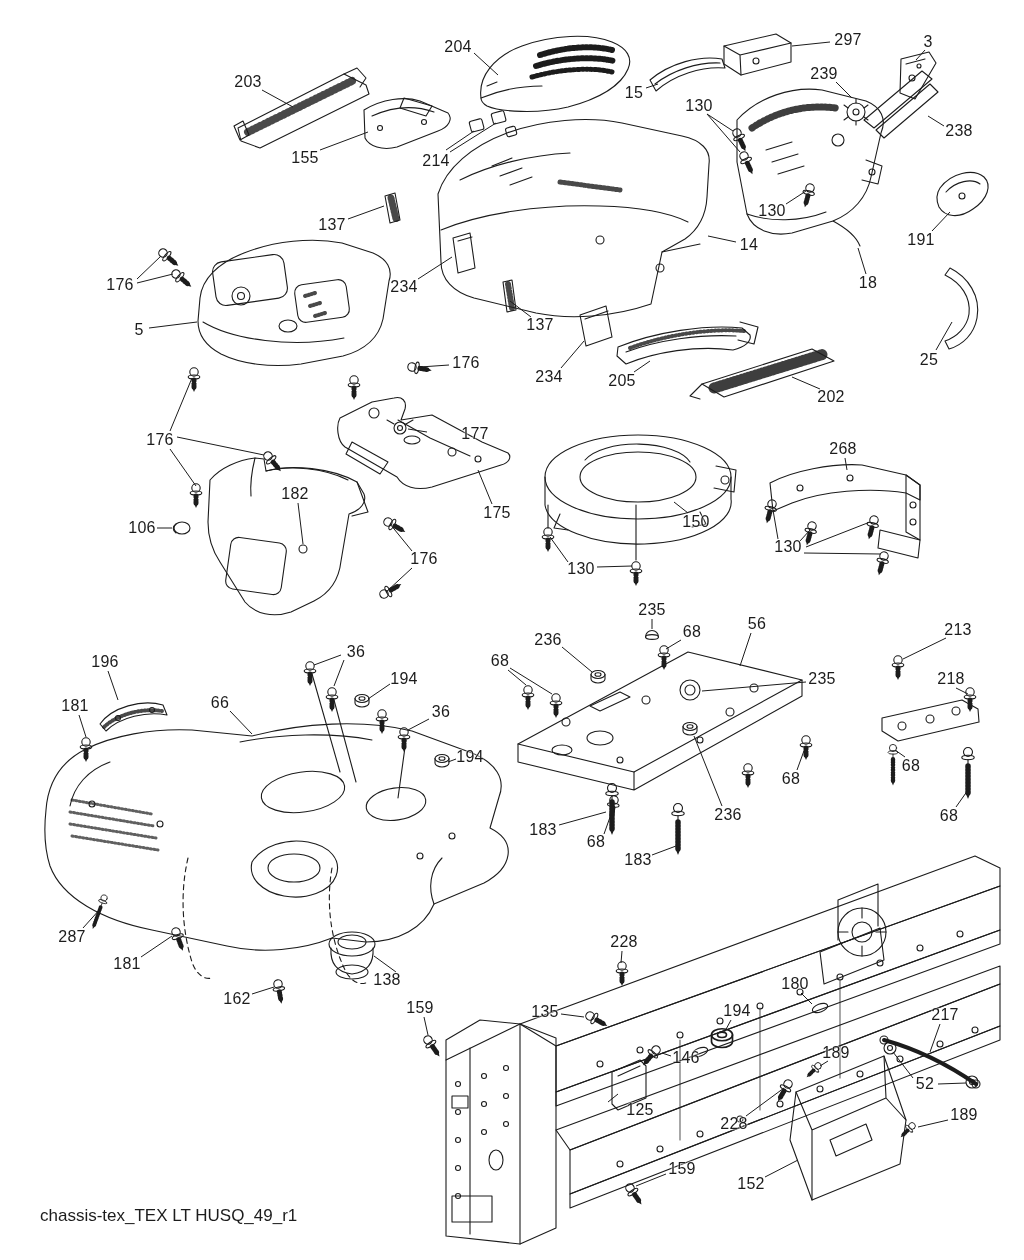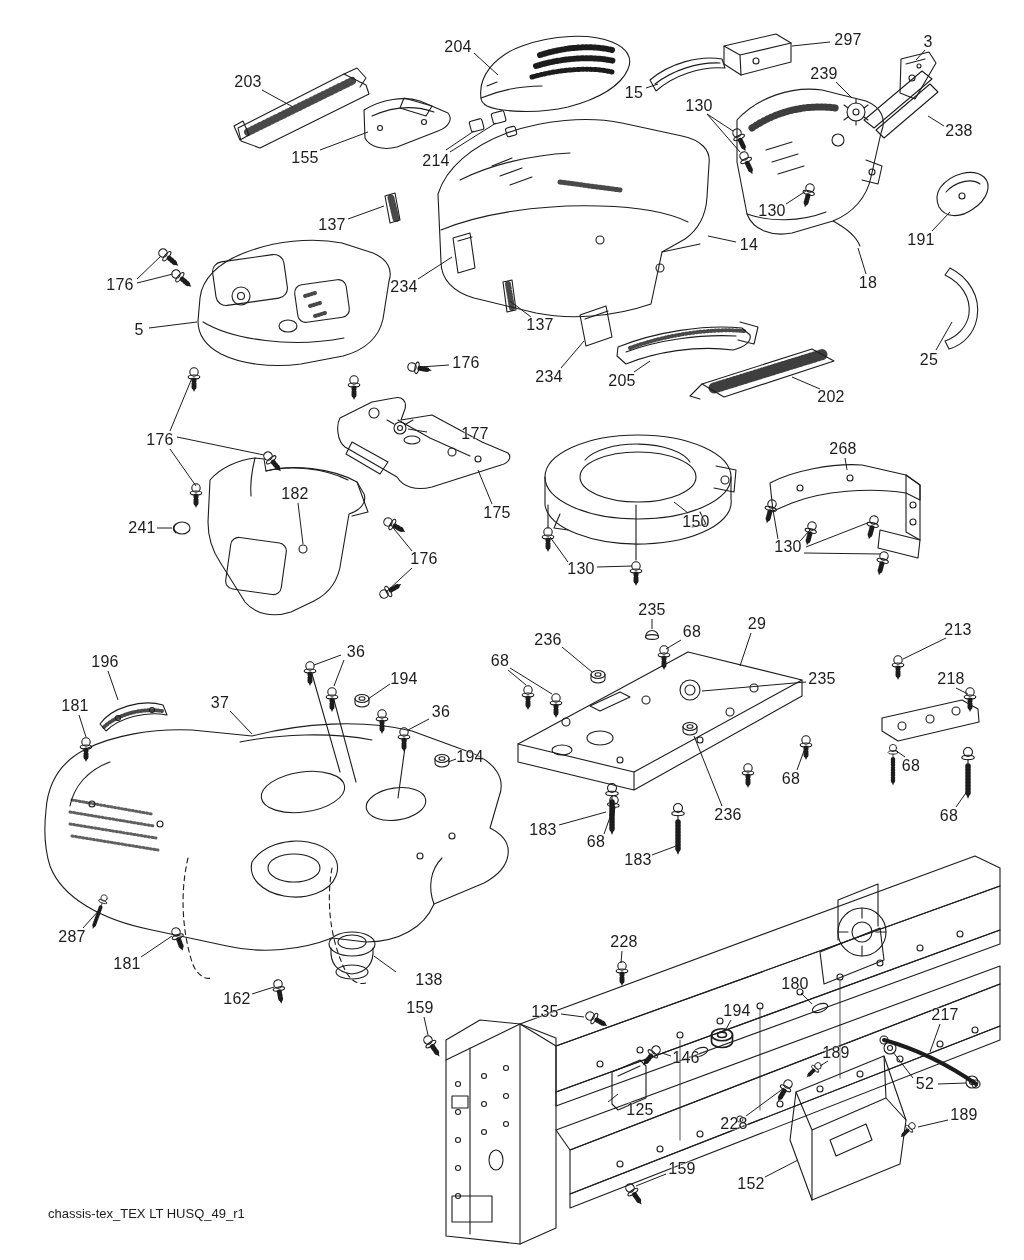--- a/index.html
+++ b/index.html
@@ -5,21 +5,21 @@
   html,body{margin:0;padding:0;background:#fff;}
   .stage{position:relative;width:1024px;height:1260px;background:var(--paper,#fff);
          font-family:"Liberation Sans", sans-serif;overflow:hidden;}
   #art-svg,#leader-svg{position:absolute;left:0;top:0;}
   #leader-svg line{stroke:var(--ink,#1c1c1c);stroke-width:1;}
   #callout-layer{position:absolute;left:0;top:0;width:100%;height:100%;}
   .callout{position:absolute;transform:translate(-50%,-50%);
            font-size:16px;font-weight:400;color:var(--ink,#111);
            letter-spacing:.3px;white-space:nowrap;
            text-shadow:0 0 2px #fff,0 0 2px #fff;}
-  .footer{position:absolute;left:48px;top:1206px;font-size:13px;color:var(--ink,#111);}
+  .footer{position:absolute;left:40px;top:1206px;font-size:17px;color:var(--ink,#111);}
 </style>
 </head>
 <body>
 
 <div class="stage">
 
   <svg id="art-svg" width="1024" height="1260" viewBox="0 0 1024 1260" style="color:#1c1c1c">
     <defs>
       <g id="screw">
         <circle r="4.2"></circle>
@@ -531,54 +531,54 @@
       <div class="callout" style="left: 540px; top: 325px;">137</div>
       <div class="callout" style="left: 929px; top: 360px;">25</div>
       <div class="callout" style="left: 549px; top: 377px;">234</div>
       <div class="callout" style="left: 622px; top: 381px;">205</div>
       <div class="callout" style="left: 831px; top: 397px;">202</div>
       <div class="callout" style="left: 466px; top: 363px;">176</div>
       <div class="callout" style="left: 443px; top: 434px; margin-left: 32px;">177</div>
       <div class="callout" style="left: 160px; top: 440px;">176</div>
       <div class="callout" style="left: 843px; top: 449px;">268</div>
       <div class="callout" style="left: 295px; top: 494px;">182</div>
-      <div class="callout" style="left: 142px; top: 528px;">241</div>
+      <div class="callout" style="left: 142px; top: 528px;">106</div>
       <div class="callout" style="left: 497px; top: 513px;">175</div>
       <div class="callout" style="left: 696px; top: 522px;">150</div>
       <div class="callout" style="left: 788px; top: 547px;">130</div>
       <div class="callout" style="left: 424px; top: 559px;">176</div>
       <div class="callout" style="left: 581px; top: 569px;">130</div>
       <div class="callout" style="left: 652px; top: 610px;">235</div>
       <div class="callout" style="left: 356px; top: 652px;">36</div>
       <div class="callout" style="left: 692px; top: 632px;">68</div>
-      <div class="callout" style="left: 757px; top: 624px;">29</div>
+      <div class="callout" style="left: 757px; top: 624px;">56</div>
       <div class="callout" style="left: 958px; top: 630px;">213</div>
       <div class="callout" style="left: 548px; top: 640px;">236</div>
       <div class="callout" style="left: 105px; top: 662px;">196</div>
       <div class="callout" style="left: 404px; top: 679px;">194</div>
       <div class="callout" style="left: 500px; top: 661px;">68</div>
       <div class="callout" style="left: 822px; top: 679px;">235</div>
       <div class="callout" style="left: 951px; top: 679px;">218</div>
       <div class="callout" style="left: 75px; top: 706px;">181</div>
-      <div class="callout" style="left: 220px; top: 703px;">37</div>
+      <div class="callout" style="left: 220px; top: 703px;">66</div>
       <div class="callout" style="left: 441px; top: 712px;">36</div>
       <div class="callout" style="left: 470px; top: 757px;">194</div>
       <div class="callout" style="left: 911px; top: 766px;">68</div>
       <div class="callout" style="left: 791px; top: 779px;">68</div>
       <div class="callout" style="left: 949px; top: 816px;">68</div>
       <div class="callout" style="left: 543px; top: 830px;">183</div>
       <div class="callout" style="left: 596px; top: 842px;">68</div>
       <div class="callout" style="left: 728px; top: 815px;">236</div>
       <div class="callout" style="left: 638px; top: 860px;">183</div>
       <div class="callout" style="left: 72px; top: 937px; text-align: center;">287</div>
       <div class="callout" style="left: 127px; top: 964px;">181</div>
       <div class="callout" style="left: 624px; top: 942px;">228</div>
       <div class="callout" style="left: 795px; top: 984px;">180</div>
       <div class="callout" style="left: 237px; top: 999px;">162</div>
-      <div class="callout" style="left: 429px; top: 980px;">138</div>
+      <div class="callout" style="left: 387px; top: 980px;">138</div>
       <div class="callout" style="left: 420px; top: 1008px;">159</div>
       <div class="callout" style="left: 545px; top: 1012px;">135</div>
       <div class="callout" style="left: 737px; top: 1011px;">194</div>
       <div class="callout" style="left: 945px; top: 1015px;">217</div>
       <div class="callout" style="left: 686px; top: 1058px;">146</div>
       <div class="callout" style="left: 836px; top: 1053px;">189</div>
       <div class="callout" style="left: 925px; top: 1084px;">52</div>
       <div class="callout" style="left: 597px; top: 1110px; margin-left: 43px;">125</div>
       <div class="callout" style="left: 734px; top: 1124px;">228</div>
       <div class="callout" style="left: 964px; top: 1115px;">189</div>

